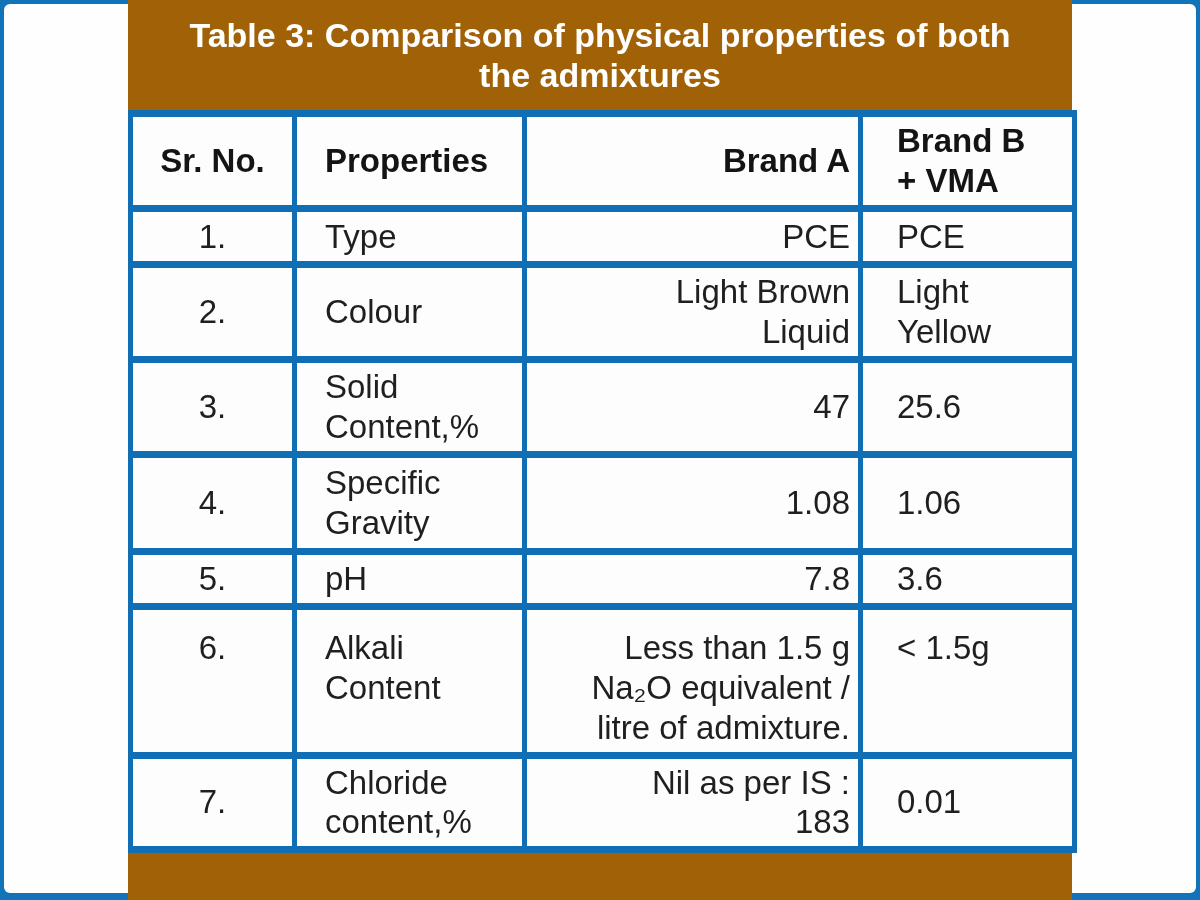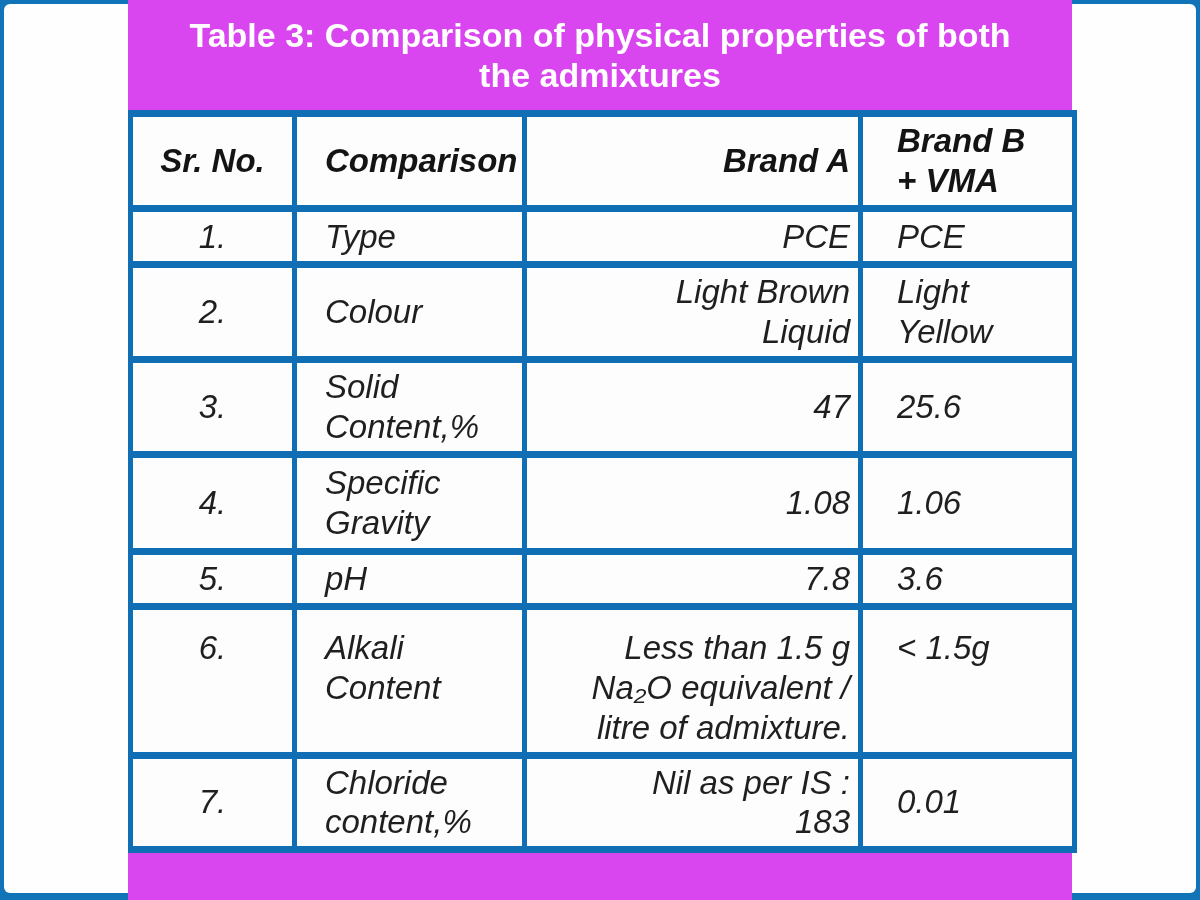--- a/index.html
+++ b/index.html
@@ -11,32 +11,32 @@
   .canvas{
     position:relative;width:1200px;height:900px;
     background:#1173b8;
   }
   .panel{
     position:absolute;left:4px;top:4px;right:4px;bottom:7px;
     background:#fefefe;border-radius:6px;
   }
   .graphic{
     position:absolute;left:128px;top:0;width:944px;height:900px;
-    background:#d946ef;
+    background:#a16207;
   }
   .title-band{
     height:110px;display:flex;align-items:center;justify-content:center;
     text-align:center;
   }
   .title-band .title{
     color:#ffffff;font-weight:bold;font-size:34px;line-height:1.18;
     white-space:pre-line;padding:0 30px;
   }
   table.props{
-    width:944px;table-layout:fixed;border-collapse:collapse;font-style:italic;
+    width:944px;table-layout:fixed;border-collapse:collapse;
   }
   col.c1{width:164px;} col.c2{width:230px;} col.c3{width:336px;} col.c4{width:214px;}
   th,td{
     background:#fdfdfd;
     border:5px solid #0f6eb4;
     border-top-width:7px;border-bottom-width:7px;
     font-size:33px;line-height:1.21;color:#1f1f1f;
     vertical-align:middle;text-align:left;
     white-space:pre-line;
     padding:4px 8px 4px 28px;
@@ -72,21 +72,21 @@
     <table class="props">
       <colgroup>
         <col class="c1">
           <col class="c2">
           <col class="c3">
           <col class="c4">
       </colgroup>
       <thead>
         <tr>
           <th>Sr. No.</th>
-          <th>Comparison</th>
+          <th>Properties</th>
           <th>Brand A</th>
           <th>Brand B
 + VMA</th>
         </tr>
       </thead>
       <tbody>
         <tr>
           <td>1.</td>
           <td>Type</td>
           <td>PCE</td>

